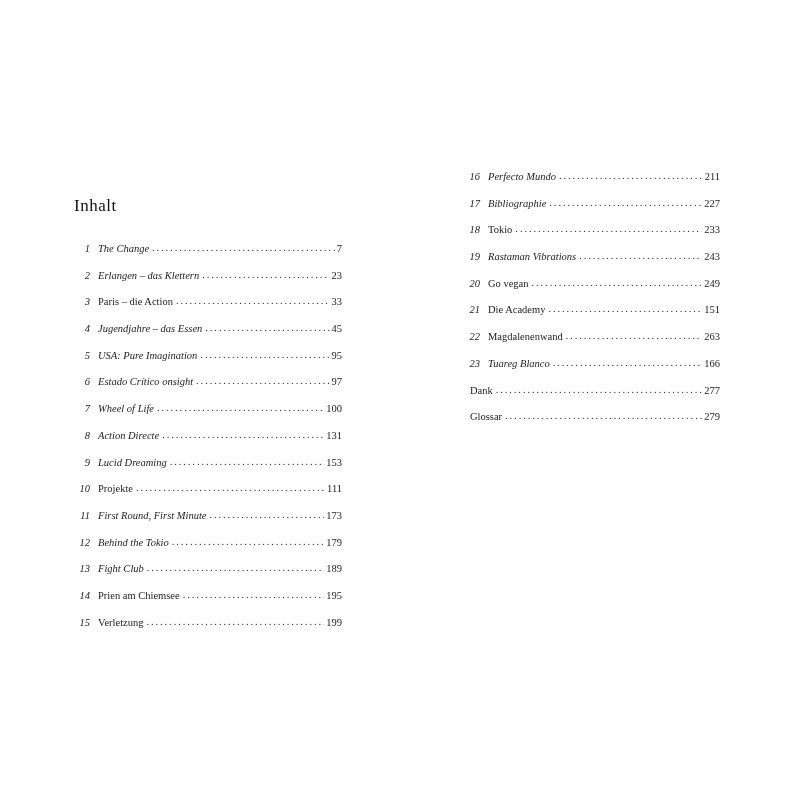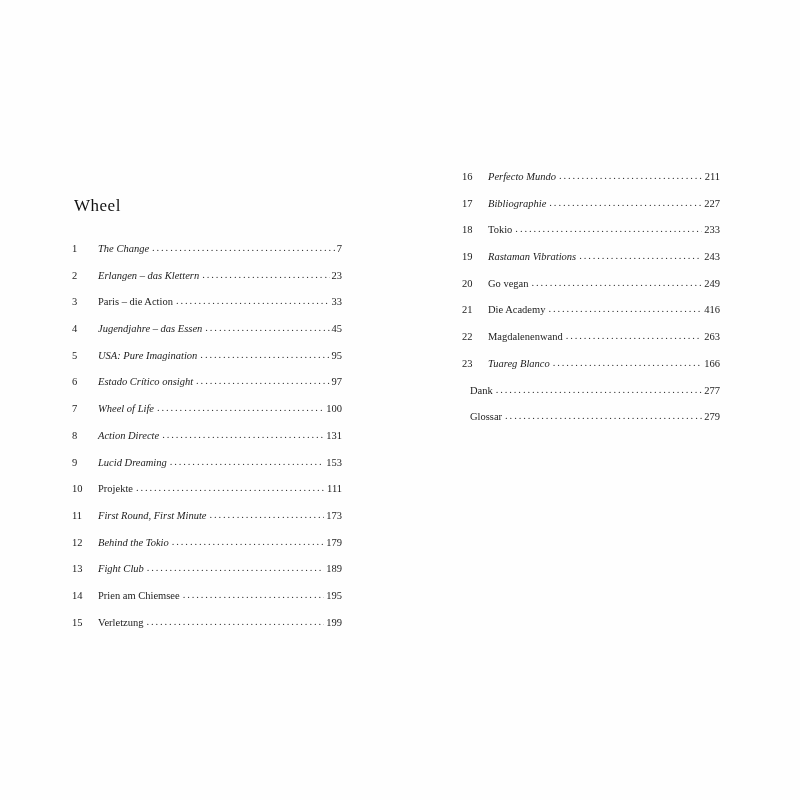--- a/index.html
+++ b/index.html
@@ -50,23 +50,25 @@
     display: flex;
     align-items: baseline;
     font-size: 10.5px;
     line-height: 1;
     margin-bottom: 16.2px;
     color: #1c1c1c;
     white-space: nowrap;
   }
   .toc-num {
     width: 18px;
+    text-align: right;
     flex: 0 0 auto;
     font-size: 10.5px;
     color: #1c1c1c;
+    font-style: italic;
   }
   .toc-num.blank {
     width: 0;
   }
   .toc-label {
     flex: 0 0 auto;
     padding-left: 8px;
     font-size: 10.5px;
   }
   .toc-label.italic {
@@ -88,21 +90,21 @@
     font-size: 10.5px;
     color: #1c1c1c;
   }
 </style>
 </head>
 <body>
 
 <div class="page">
 
   <div class="col col-left">
-    <h1 class="toc-title">Wheel</h1>
+    <h1 class="toc-title">Inhalt</h1>
     <ul class="toc-list">
         <li class="toc-row">
           <span class="toc-num">1</span>
           <span class="toc-label italic">The Change</span>
           <span class="toc-dots">....................................................................................</span>
           <span class="toc-page">7</span>
         </li>
         <li class="toc-row">
           <span class="toc-num">2</span>
           <span class="toc-label italic">Erlangen – das Klettern</span>
@@ -219,21 +221,21 @@
         <li class="toc-row">
           <span class="toc-num">20</span>
           <span class="toc-label">Go vegan</span>
           <span class="toc-dots">....................................................................................</span>
           <span class="toc-page">249</span>
         </li>
         <li class="toc-row">
           <span class="toc-num">21</span>
           <span class="toc-label">Die Academy</span>
           <span class="toc-dots">....................................................................................</span>
-          <span class="toc-page">416</span>
+          <span class="toc-page">151</span>
         </li>
         <li class="toc-row">
           <span class="toc-num">22</span>
           <span class="toc-label">Magdalenenwand</span>
           <span class="toc-dots">....................................................................................</span>
           <span class="toc-page">263</span>
         </li>
         <li class="toc-row">
           <span class="toc-num">23</span>
           <span class="toc-label italic">Tuareg Blanco</span>

